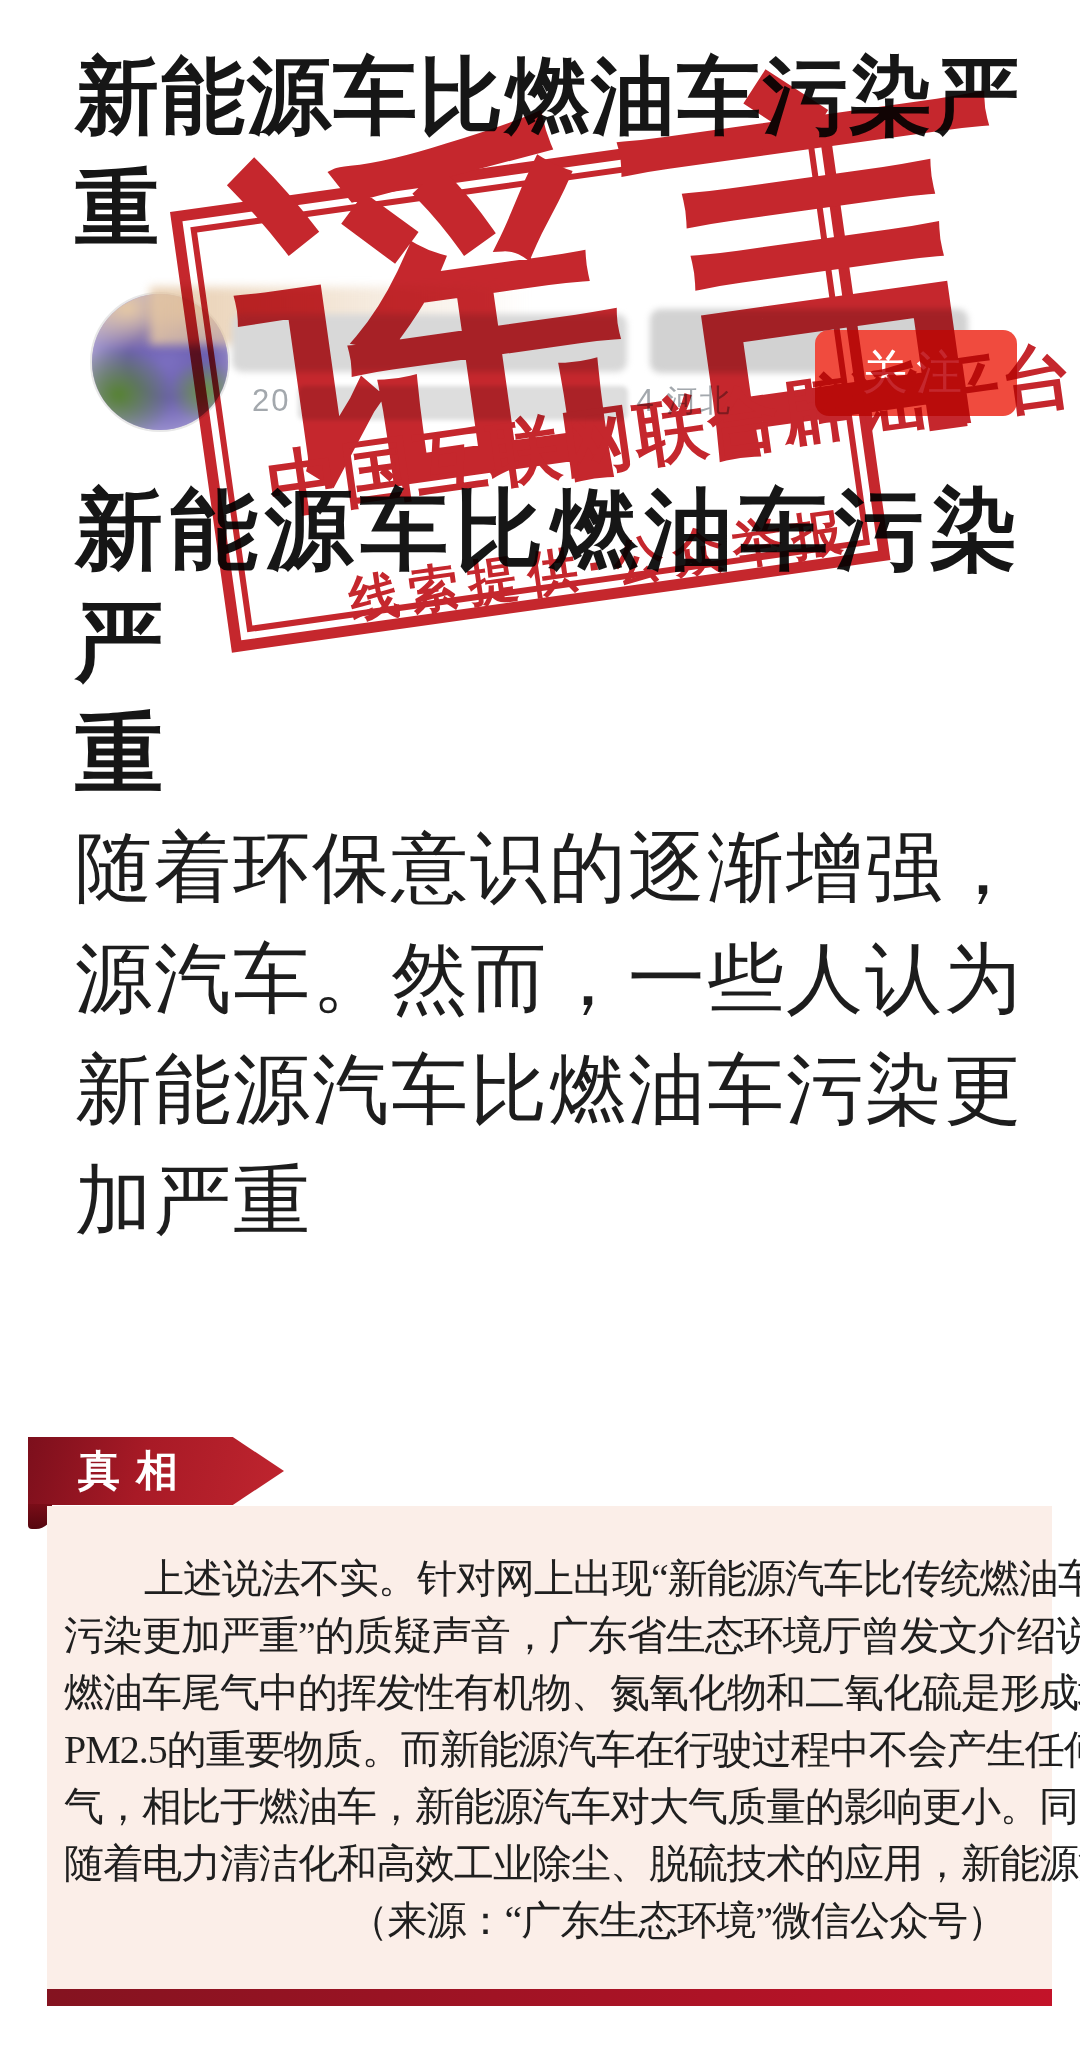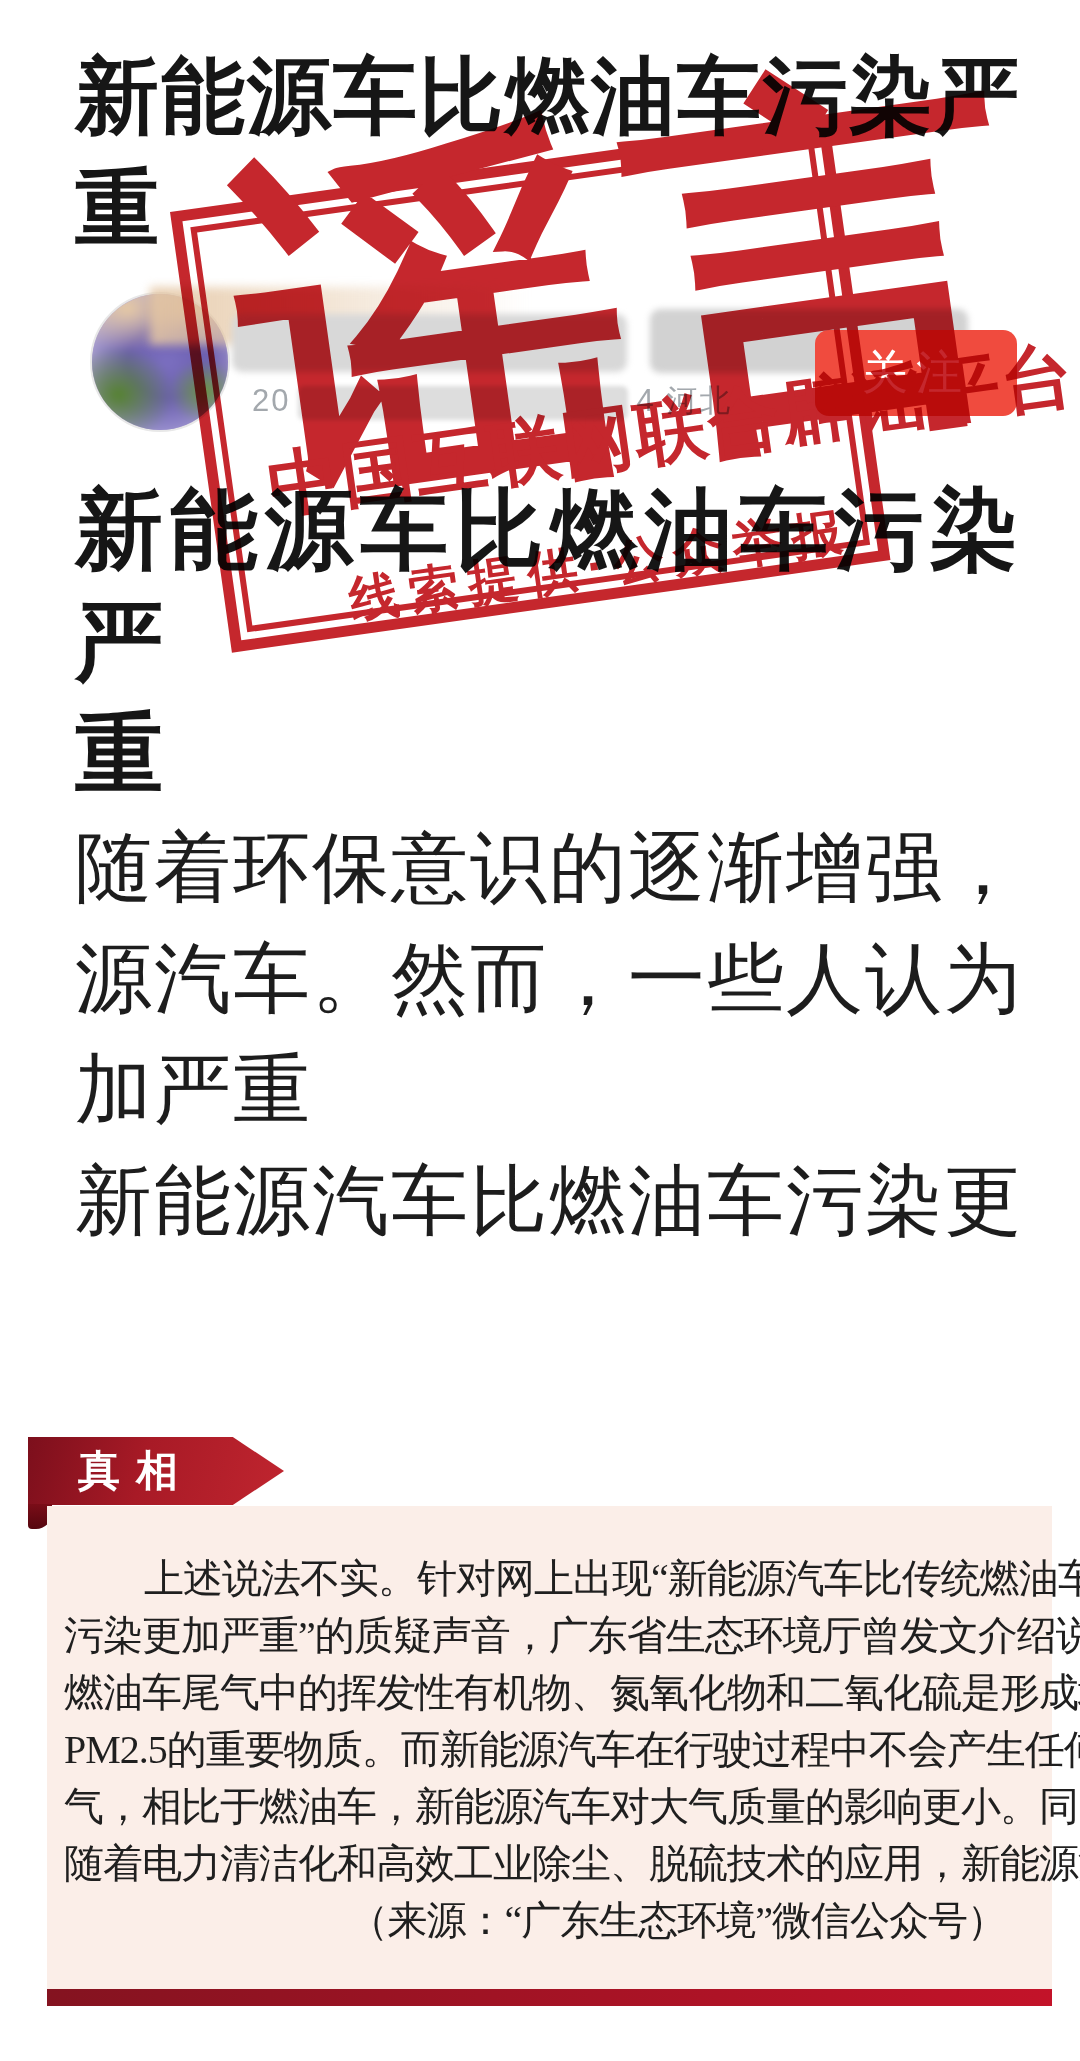--- a/index.html
+++ b/index.html
@@ -151,22 +151,22 @@
 <button class="follow-btn">关注</button>
 
 <div class="post-title2">
   <div>新能源车比燃油车污染严</div>
   <div>重</div>
 </div>
 
 <div class="post-body">
   <div>随着环保意识的逐渐增强，</div>
   <div>源汽车。然而，一些人认为</div>
+  <div>新能源汽车比燃油车污染更</div>
   <div>加严重</div>
-  <div>新能源汽车比燃油车污染更</div>
 </div>
 
 <div class="stamp-layer">
   <div class="stamp-border">
     <div class="stamp-border-inner"></div>
   </div>
   <div class="stamp-yaoyan">谣言</div>
   <div class="stamp-org">中国互联网联合辟谣平台</div>
   <div class="stamp-clue">线索提供·公众举报</div>
 </div>

